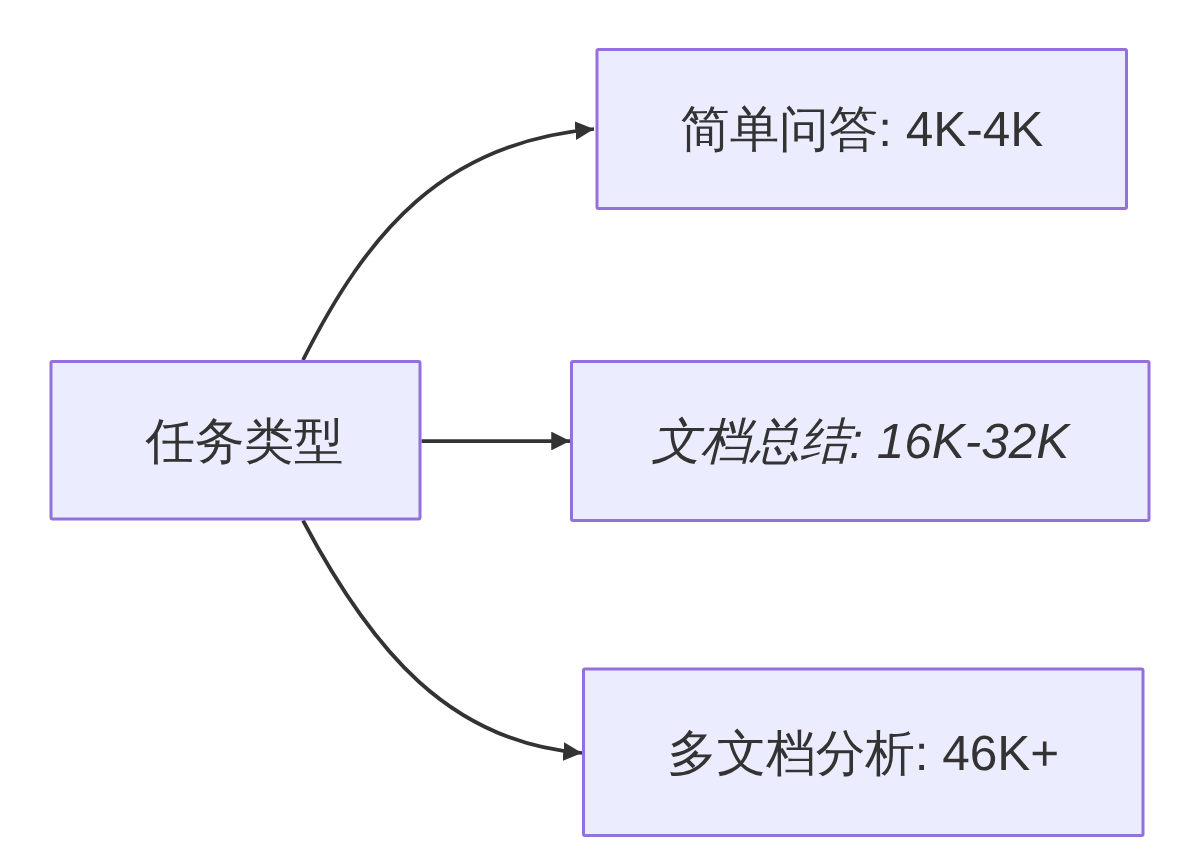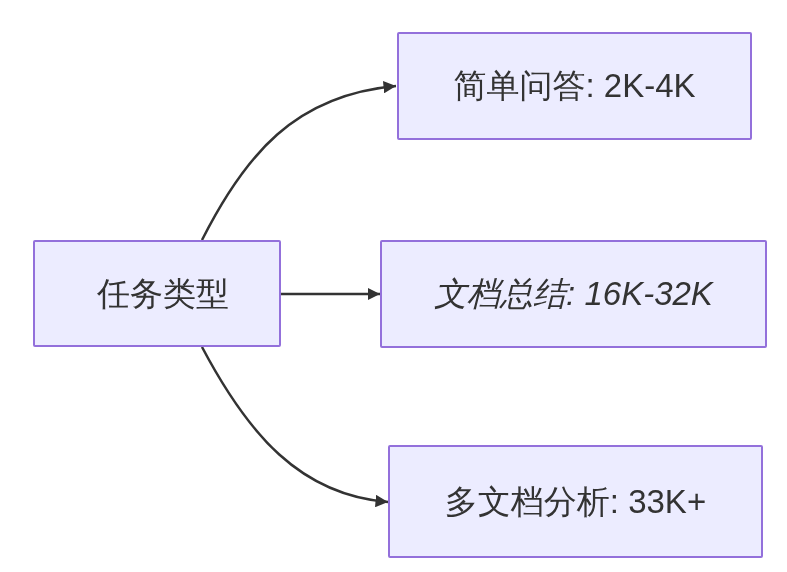--- a/index.html
+++ b/index.html
@@ -69,24 +69,24 @@
     <path class="edge" d="M202,240 C245,155 295,95 396,86" marker-end="url(#arrowhead)"></path>
     <path class="edge" d="M281,294 L380,294" marker-end="url(#arrowhead)"></path>
     <path class="edge" d="M202,347 C248,434 300,495 388,502" marker-end="url(#arrowhead)"></path>
   </svg>
 
   <div class="node node-root">
     <span>任务类型</span>
   </div>
 
   <div class="node node-top">
-    <span>简单问答: 2K-4K</span>
+    <span>简单问答: 4K-4K</span>
   </div>
 
   <div class="node node-middle">
     <span>文档总结: 16K-32K</span>
   </div>
 
   <div class="node node-bottom">
-    <span>多文档分析: 33K+</span>
+    <span>多文档分析: 46K+</span>
   </div>
 
 </div>
 
 </body></html>

